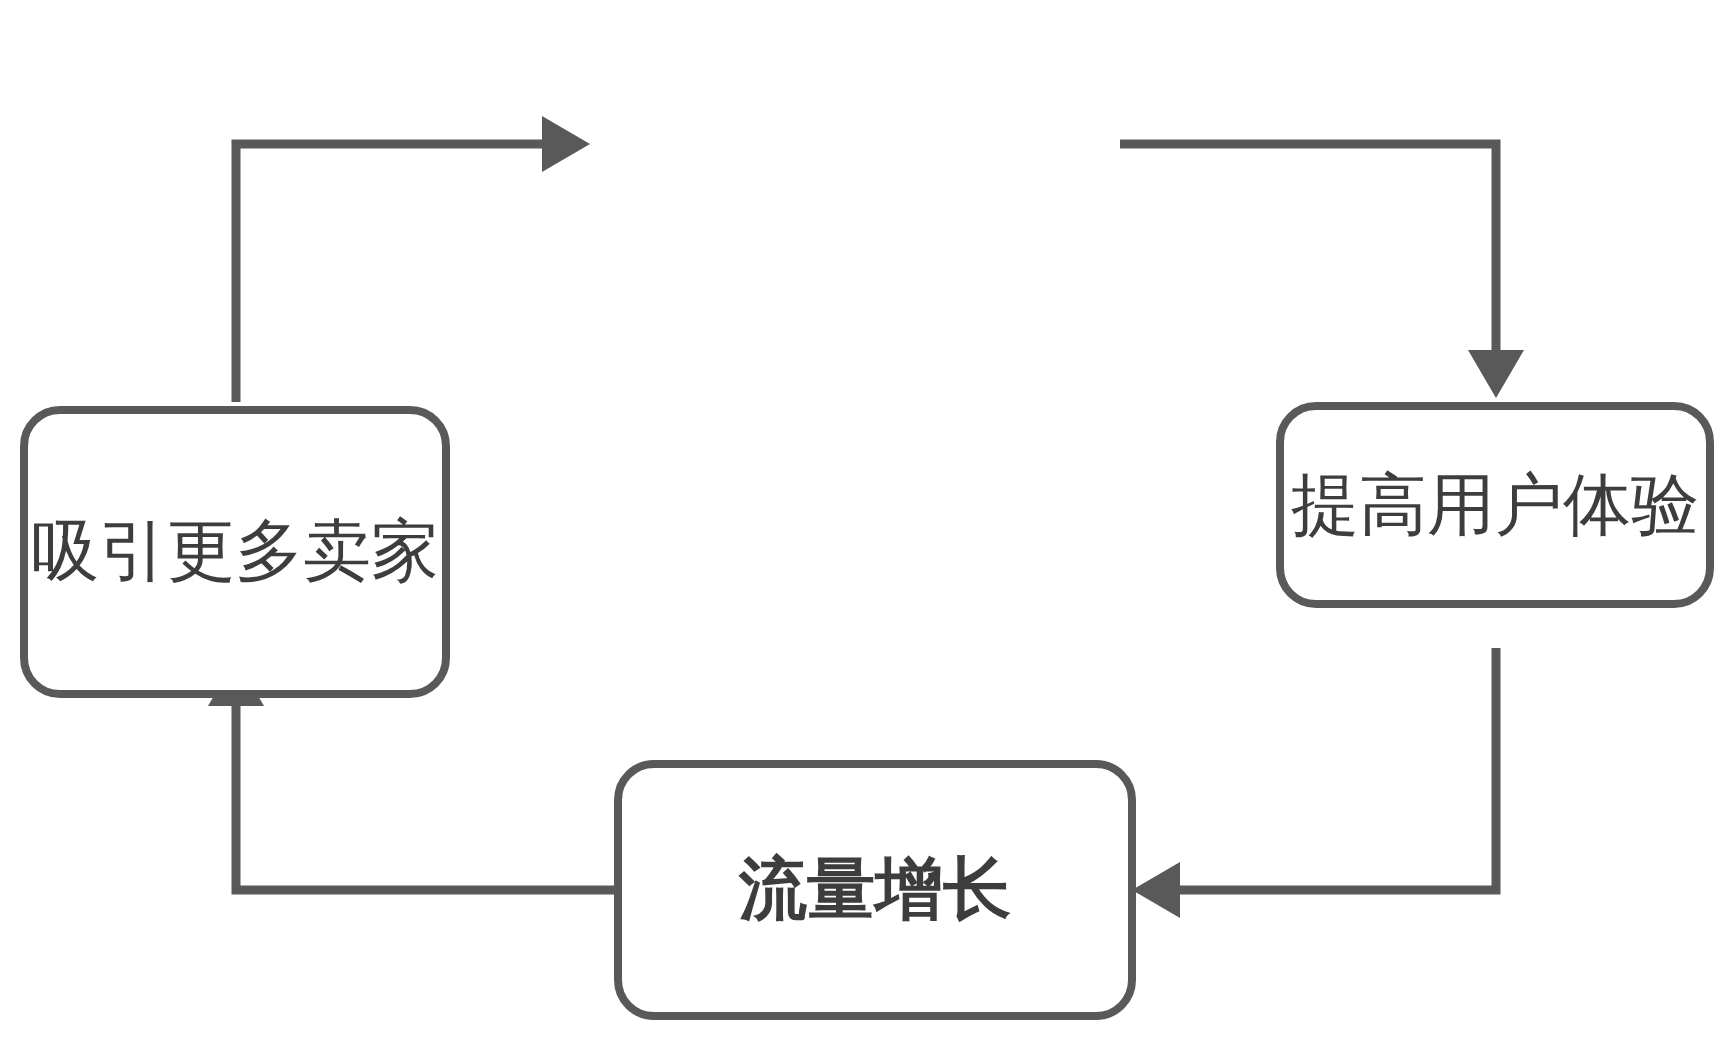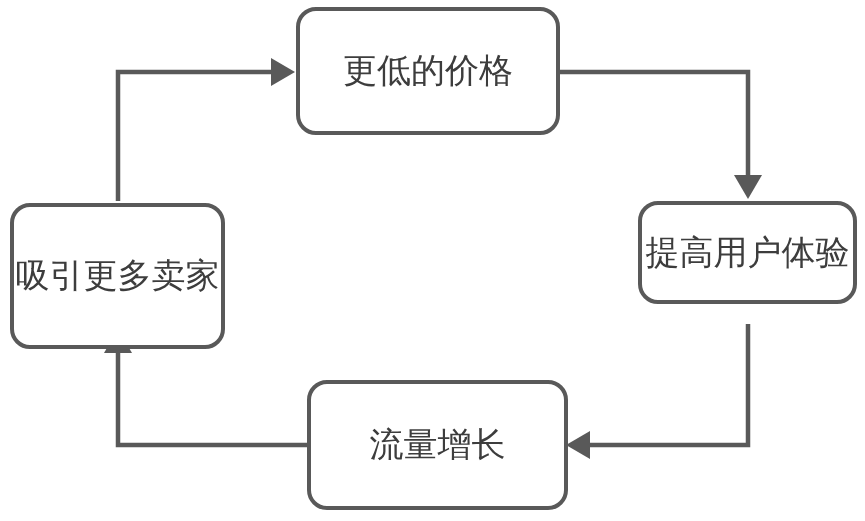--- a/index.html
+++ b/index.html
@@ -35,21 +35,21 @@
     justify-content: center;
     font-size: 34px;
     font-weight: 400;
     color: #3d3d3d;
     letter-spacing: 0px;
     white-space: nowrap;
     z-index: 2;
   }
   .node-top    { left: 296px; top:   7px; width: 264px; height: 128px; }
   .node-right  { left: 638px; top: 201px; width: 219px; height: 103px; }
-  .node-bottom { left: 307px; top: 380px; width: 261px; height: 130px; }
+  .node-bottom { left: 307px; top: 380px; width: 261px; height: 130px; font-weight: bold; }
   .node-left   { left:  10px; top: 203px; width: 215px; height: 146px; }
   .edge-line {
     fill: none;
     stroke: #595959;
     stroke-width: 4.5;
   }
   .edge-head {
     fill: #595959;
     stroke: none;
   }
@@ -75,23 +75,20 @@
       <polyline class="edge-line" points="748,324 748,445 587,445"></polyline>
       <polygon class="edge-head" points="566,445 590,431 590,459"></polygon>
     </g>
 
     <g>
       <polyline class="edge-line" points="307,445 118,445 118,349"></polyline>
       <polygon class="edge-head" points="118,329 104,353 132,353"></polygon>
     </g>
   </svg>
 
-  <div class="node node-top">
-    <span>更低的价格</span>
-  </div>
 
   <div class="node node-right">
     <span>提高用户体验</span>
   </div>
 
   <div class="node node-bottom">
     <span>流量增长</span>
   </div>
 
   <div class="node node-left">

